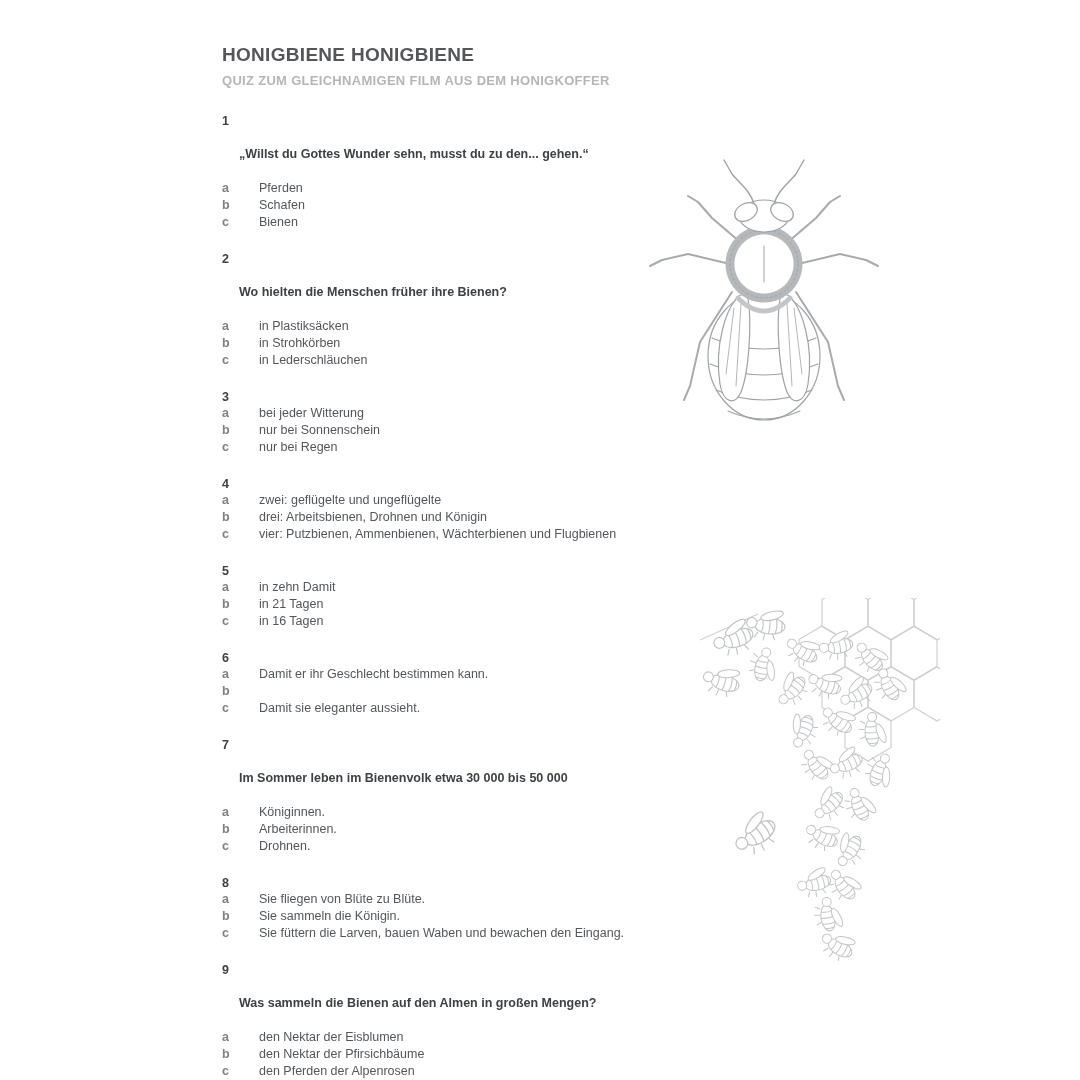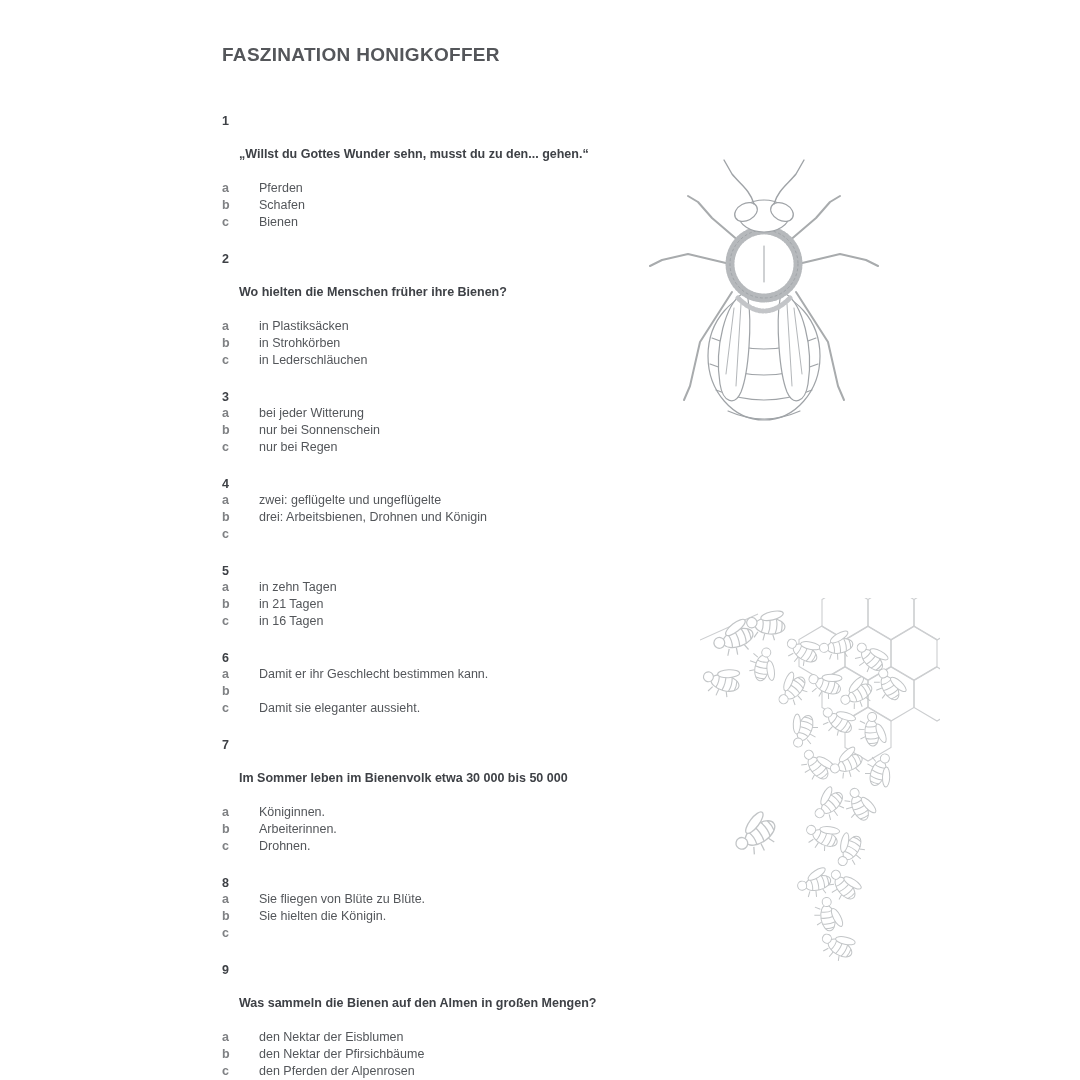--- a/index.html
+++ b/index.html
@@ -30,21 +30,22 @@
   ol.options li{display:flex;font-size:12.5px;line-height:17px;}
   .opt-letter{width:21px;flex:0 0 21px;font-weight:bold;color:var(--option_letter);}
   .opt-text{color:var(--option_text);margin-left:16px;}
   .bee-art{position:absolute;left:638px;top:146px;}
   .swarm-art{position:absolute;left:700px;top:598px;}
 </style>
 </head>
 <body>
 
 <header class="header">
-  <h1 class="title">FASZINATION HONIGKOFFER</h1>
+  <h1 class="title">HONIGBIENE HONIGBIENE</h1>
+  <div class="subtitle">QUIZ ZUM GLEICHNAMIGEN FILM AUS DEM HONIGKOFFER</div>
 </header>
 
 <main class="questions">
   <section class="question">
     <div class="q-num">1</div>
     <h2 class="q-text">„Willst du Gottes Wunder sehn, musst du zu den... gehen.“</h2>
     <ol class="options">
         <li>
           <span class="opt-letter">a</span>
           <span class="opt-text">Pferden</span>
@@ -103,30 +104,31 @@
         <li>
           <span class="opt-letter">a</span>
           <span class="opt-text">zwei: geflügelte und ungeflügelte</span>
         </li>
         <li>
           <span class="opt-letter">b</span>
           <span class="opt-text">drei: Arbeitsbienen, Drohnen und Königin</span>
         </li>
         <li>
           <span class="opt-letter">c</span>
+          <span class="opt-text">vier: Putzbienen, Ammenbienen, Wächterbienen und Flugbienen</span>
         </li>
       </ol>
   </section>
 
   <section class="question">
     <div class="q-num">5</div>
     <ol class="options">
         <li>
           <span class="opt-letter">a</span>
-          <span class="opt-text">in zehn Tagen</span>
+          <span class="opt-text">in zehn Damit</span>
         </li>
         <li>
           <span class="opt-letter">b</span>
           <span class="opt-text">in 21 Tagen</span>
         </li>
         <li>
           <span class="opt-letter">c</span>
           <span class="opt-text">in 16 Tagen</span>
         </li>
       </ol>
@@ -170,24 +172,25 @@
 
   <section class="question">
     <div class="q-num">8</div>
     <ol class="options">
         <li>
           <span class="opt-letter">a</span>
           <span class="opt-text">Sie fliegen von Blüte zu Blüte.</span>
         </li>
         <li>
           <span class="opt-letter">b</span>
-          <span class="opt-text">Sie hielten die Königin.</span>
-        </li>
-        <li>
-          <span class="opt-letter">c</span>
+          <span class="opt-text">Sie sammeln die Königin.</span>
+        </li>
+        <li>
+          <span class="opt-letter">c</span>
+          <span class="opt-text">Sie füttern die Larven, bauen Waben und bewachen den Eingang.</span>
         </li>
       </ol>
   </section>
 
   <section class="question">
     <div class="q-num">9</div>
     <h2 class="q-text">Was sammeln die Bienen auf den Almen in großen Mengen?</h2>
     <ol class="options">
         <li>
           <span class="opt-letter">a</span>

